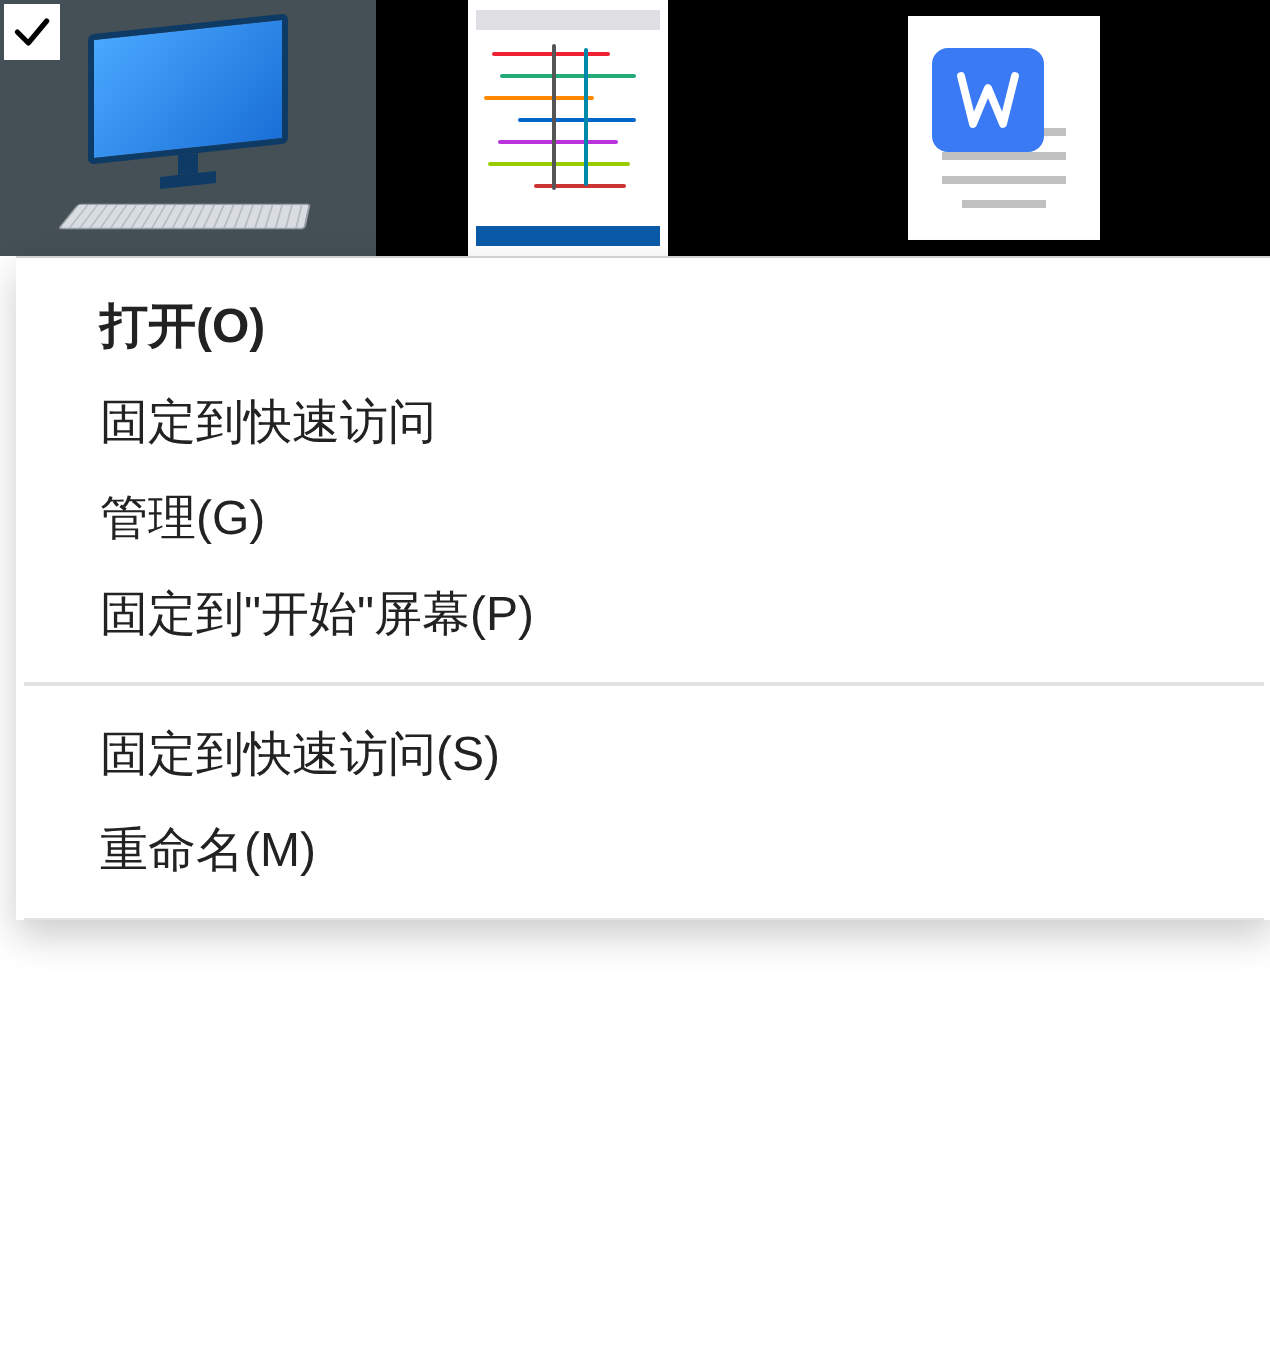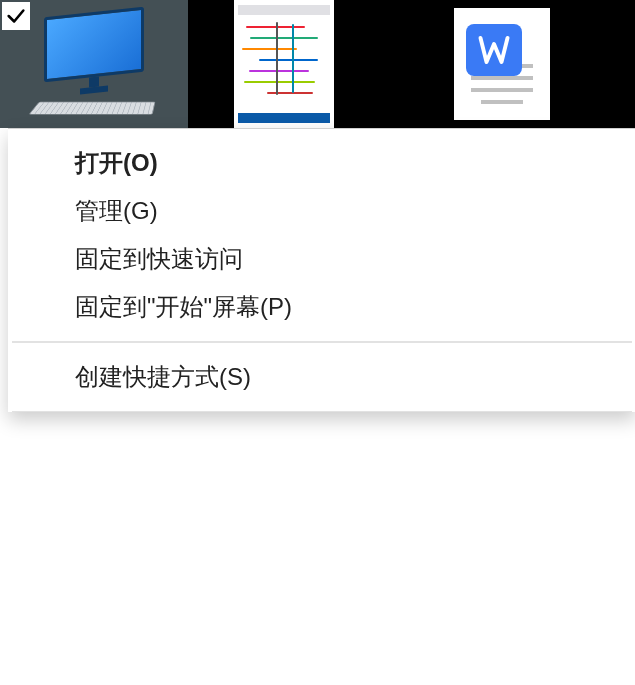--- a/index.html
+++ b/index.html
@@ -113,21 +113,21 @@
       border-top: 1px solid #d0d0d0;
       box-shadow: 0 8px 18px rgba(0,0,0,.2);
       font-size: 24px;
       color: #222;
     }
     .menu-section { padding: 10px 0; }
     .menu-item {
       display: flex;
       align-items: center;
       height: 48px;
-      padding-left: 67px;
+      padding-left: 42px;
       padding-right: 20px;
       position: relative;
       cursor: default;
     }
     .menu-item.bold { font-weight: 700; }
     .sep { height: 1px; background: #e2e2e2; margin: 0 4px; }
     .submenu-arrow {
       margin-left: auto;
       width: 14px; height: 14px;
       transform: rotate(-45deg);
@@ -197,37 +197,40 @@
   </div>
 </div>
 
 <div class="context-menu">
 
   <div class="menu-section">
     <div class="menu-item bold">
       <span>打开(O)</span>
     </div>
     <div class="menu-item">
+      <span>固定到快速访问</span>
+    </div>
+    <div class="menu-item">
       <span>管理(G)</span>
     </div>
     <div class="menu-item">
-      <span>固定到快速访问</span>
-    </div>
-    <div class="menu-item">
       <span>固定到"开始"屏幕(P)</span>
     </div>
   </div>
 
   <div class="sep"></div>
 
 
   <div class="sep"></div>
 
   <div class="menu-section">
     <div class="menu-item">
-      <span>创建快捷方式(S)</span>
+      <span>固定到快速访问(S)</span>
+    </div>
+    <div class="menu-item">
+      <span>重命名(M)</span>
     </div>
   </div>
 
   <div class="sep"></div>
 
 
 </div>
 
 </body></html>

